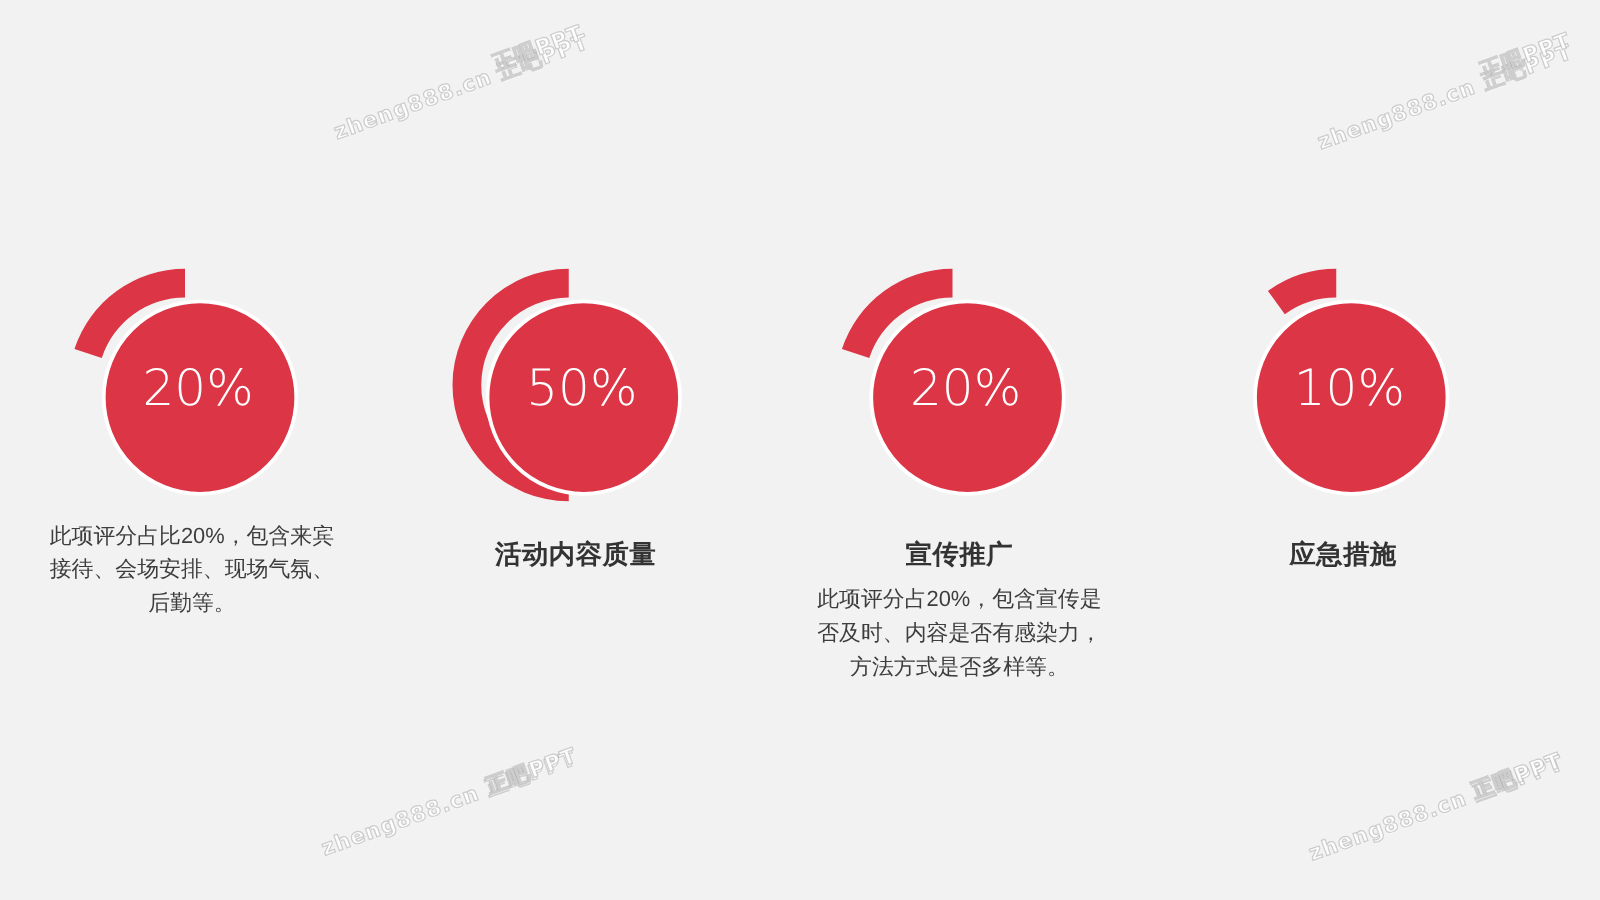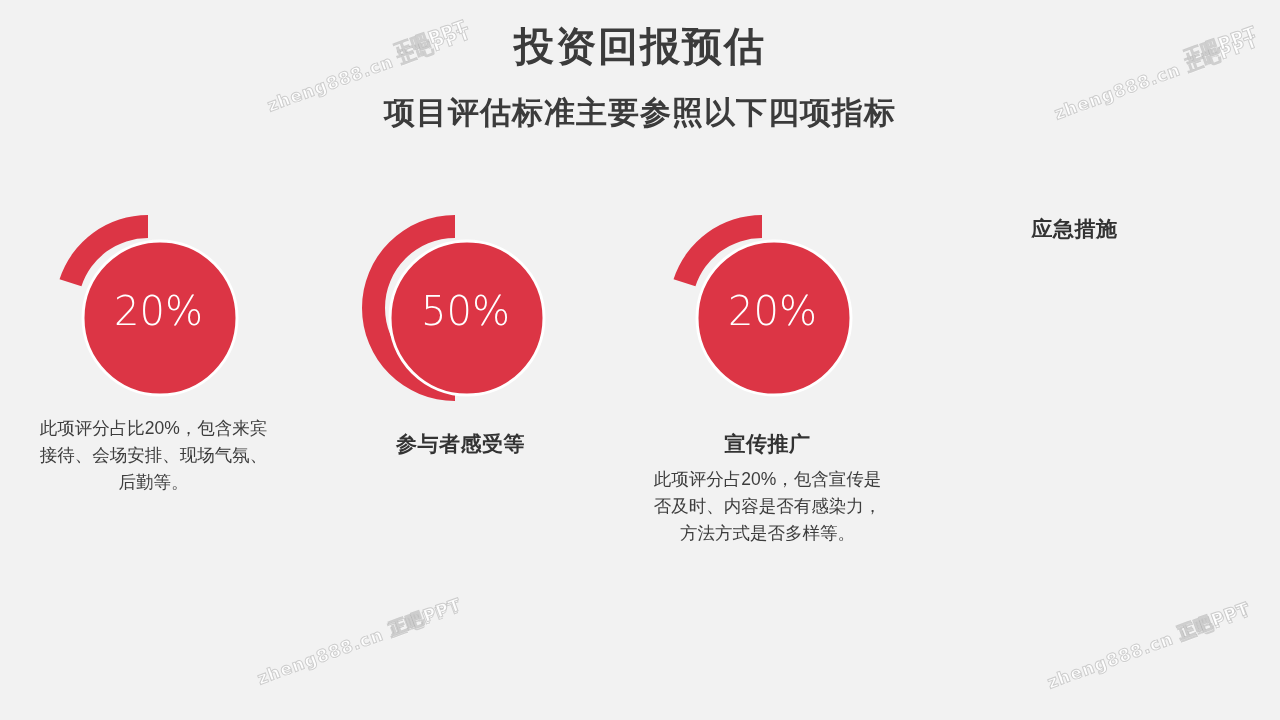--- a/index.html
+++ b/index.html
@@ -131,24 +131,20 @@
     color: #3d3d3d;
     line-height: 1.55;
     text-align: center;
   }
 </style>
 </head>
 <body>
 
 <div id="slide">
 
-  <div class="title-block">
-    <h1 class="main-title">投资回报预估</h1>
-    <h2 class="sub-title">项目评估标准主要参照以下四项指标</h2>
-  </div>
 
   <div class="columns">
 
     <div class="col">
       <div class="donut-wrap">
         <svg width="220" height="215" viewBox="0 0 220 215">
           <path class="arc" id="arc1" fill="#dc3545" d="M 104 25 A 93 93 0 0 0 15.551743984550725 89.26141952312989 L 37.42604385933926 96.36881039375368 A 70 70 0 0 1 104 48 Z"></path>
           <circle cx="116" cy="128" r="77" fill="#dc3545" stroke="#ffffff" stroke-width="3"></circle>
         </svg>
         <div class="donut-label">
@@ -161,38 +157,47 @@
     <div class="col">
       <div class="donut-wrap">
         <svg width="220" height="215" viewBox="0 0 220 215">
           <path class="arc" id="arc2" fill="#dc3545" d="M 104 25 A 93 93 0 0 0 103.99999999999999 211 L 103.99999999999999 188 A 70 70 0 0 1 104 48 Z"></path>
           <circle cx="116" cy="128" r="77" fill="#dc3545" stroke="#ffffff" stroke-width="3"></circle>
         </svg>
         <div class="donut-label">
           <span>50%</span>
         </div>
       </div>
-      <div class="col-title">参与者感受等</div>
+      <div class="col-title">活动内容质量</div>
     </div>
 
     <div class="col">
       <div class="donut-wrap">
         <svg width="220" height="215" viewBox="0 0 220 215">
           <path class="arc" id="arc3" fill="#dc3545" d="M 104 25 A 93 93 0 0 0 15.551743984550725 89.26141952312989 L 37.42604385933926 96.36881039375368 A 70 70 0 0 1 104 48 Z"></path>
           <circle cx="116" cy="128" r="77" fill="#dc3545" stroke="#ffffff" stroke-width="3"></circle>
         </svg>
         <div class="donut-label">
           <span>20%</span>
         </div>
       </div>
       <div class="col-title">宣传推广</div>
       <div class="col-body">此项评分占20%，包含宣传是否及时、内容是否有感染力，方法方式是否多样等。</div>
     </div>
 
     <div class="col">
+      <div class="donut-wrap">
+        <svg width="220" height="215" viewBox="0 0 220 215">
+          <path class="arc" id="arc4" fill="#dc3545" d="M 104 25 A 93 93 0 0 0 49.33597153680001 42.76141952312989 L 62.855032339526886 61.36881039375368 A 70 70 0 0 1 104 48 Z"></path>
+          <circle cx="116" cy="128" r="77" fill="#dc3545" stroke="#ffffff" stroke-width="3"></circle>
+        </svg>
+        <div class="donut-label">
+          <span>10%</span>
+        </div>
+      </div>
       <div class="col-title">应急措施</div>
     </div>
 
   </div>
 
   <div class="wm-layer" id="wm-layer">
       <div class="wm" style="left: 268px; top: 95px; font-size: 17px; transform: rotate(-20deg);">zheng888.cn 正吧PPT</div>
       <div class="wm" style="left: 1055px; top: 103px; font-size: 17px; transform: rotate(-20deg);">zheng888.cn 正吧PPT</div>
       <div class="wm" style="left: 258px; top: 668px; font-size: 17px; transform: rotate(-20deg);">zheng888.cn 正吧PPT</div>
       <div class="wm" style="left: 1048px; top: 672px; font-size: 17px; transform: rotate(-20deg);">zheng888.cn 正吧PPT</div>

